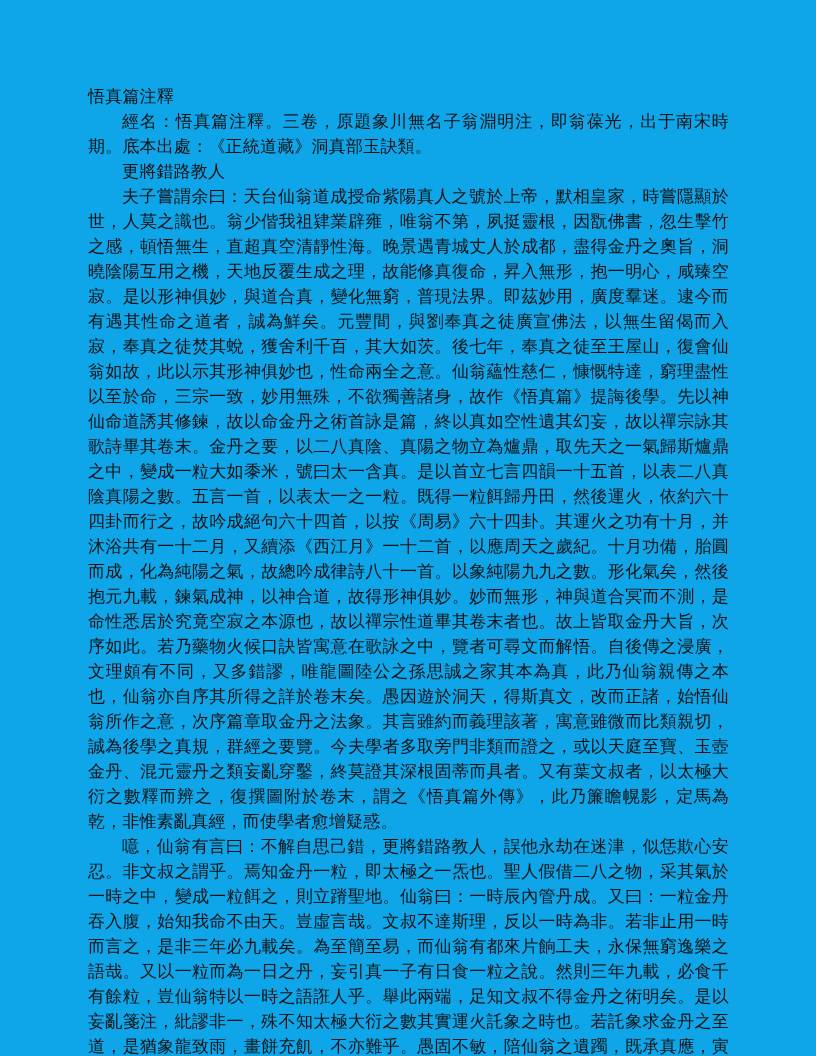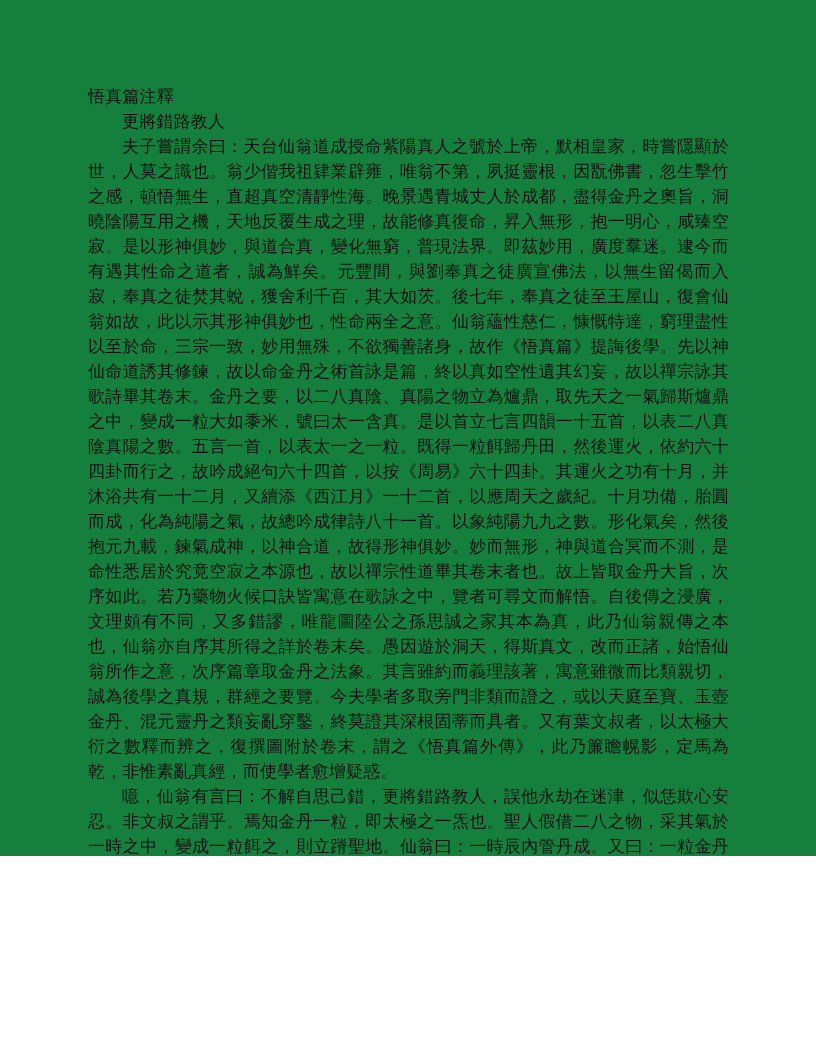--- a/index.html
+++ b/index.html
@@ -3,22 +3,22 @@
 <meta charset="utf-8">
 <style>
   html, body {
     margin: 0;
     padding: 0;
     background: #ffffff;
   }
   .page {
     position: relative;
     width: 816px;
-    height: 856px;
-    background: #15803d;
+    height: 1056px;
+    background: #0ea5e9;
     overflow: hidden;
   }
   .doc {
     position: absolute;
     left: 88px;
     top: 84px;
     width: 641px;
     font-family: "Liberation Serif", "DejaVu Serif", serif;
     font-size: 17px;
     line-height: 25px;
@@ -36,18 +36,19 @@
   .doc p.indent {
     text-indent: 2em;
   }
 </style>
 </head>
 <body>
 
 <div class="page">
   <div class="doc">
     <p>悟真篇注釋</p>
+    <p class="indent">經名：悟真篇注釋。三卷，原題象川無名子翁淵明注，即翁葆光，出于南宋時期。底本出處：《正統道藏》洞真部玉訣類。</p>
     <p class="indent">更將錯路教人</p>
     <p class="indent">夫子嘗謂余曰：天台仙翁道成授命紫陽真人之號於上帝，默相皇家，時嘗隱顯於世，人莫之識也。翁少偕我祖肄業辟雍，唯翁不第，夙挺靈根，因翫佛書，忽生擊竹之感，頓悟無生，直超真空清靜性海。晚景遇青城丈人於成都，盡得金丹之奧旨，洞曉陰陽互用之機，天地反覆生成之理，故能修真復命，昇入無形，抱一明心，咸臻空寂。是以形神俱妙，與道合真，變化無窮，普現法界。即茲妙用，廣度羣迷。逮今而有遇其性命之道者，誠為鮮矣。元豐間，與劉奉真之徒廣宣佛法，以無生留偈而入寂，奉真之徒焚其蛻，獲舍利千百，其大如茨。後七年，奉真之徒至王屋山，復會仙翁如故，此以示其形神俱妙也，性命兩全之意。仙翁蘊性慈仁，慷慨特達，窮理盡性以至於命，三宗一致，妙用無殊，不欲獨善諸身，故作《悟真篇》提誨後學。先以神仙命道誘其修鍊，故以命金丹之術首詠是篇，終以真如空性遺其幻妄，故以禪宗詠其歌詩畢其卷末。金丹之要，以二八真陰、真陽之物立為爐鼎，取先天之一氣歸斯爐鼎之中，變成一粒大如黍米，號曰太一含真。是以首立七言四韻一十五首，以表二八真陰真陽之數。五言一首，以表太一之一粒。既得一粒餌歸丹田，然後運火，依約六十四卦而行之，故吟成絕句六十四首，以按《周易》六十四卦。其運火之功有十月，并沐浴共有一十二月，又續添《西江月》一十二首，以應周天之歲紀。十月功備，胎圓而成，化為純陽之氣，故總吟成律詩八十一首。以象純陽九九之數。形化氣矣，然後抱元九載，鍊氣成神，以神合道，故得形神俱妙。妙而無形，神與道合冥而不測，是　命性悉居於究竟空寂之本源也，故以禪宗性道畢其卷末者也。故上皆取金丹大旨，次序如此。若乃藥物火候口訣皆寓意在歌詠之中，覽者可尋文而解悟。自後傳之浸廣，文理頗有不同，又多錯謬，唯龍圖陸公之孫思誠之家其本為真，此乃仙翁親傳之本也，仙翁亦自序其所得之詳於卷末矣。愚因遊於洞天，得斯真文，改而正諸，始悟仙翁所作之意，次序篇章取金丹之法象。其言雖約而義理該著，寓意雖微而比類親切，誠為後學之真規，群經之要覽。今夫學者多取旁門非類而證之，或以天庭至寶、玉壺金丹、混元靈丹之類妄亂穿鑿，終莫證其深根固蒂而具者。又有葉文叔者，以太極大衍之數釋而辨之，復撰圖附於卷末，謂之《悟真篇外傳》，此乃簾瞻幌影，定馬為乾，非惟素亂真經，而使學者愈增疑惑。</p>
     <p class="indent">噫，仙翁有言曰：不解自思己錯，更將錯路教人，誤他永劫在迷津，似恁欺心安忍。非文叔之謂乎。焉知金丹一粒，即太極之一炁也。聖人假借二八之物，采其氣於一時之中，變成一粒餌之，則立蹐聖地。仙翁曰：一時辰內管丹成。又曰：一粒金丹吞入腹，始知我命不由天。豈虛言哉。文叔不達斯理，反以一時為非。若非止用一時而言之，是非三年必九載矣。為至簡至易，而仙翁有都來片餉工夫，永保無窮逸樂之語哉。又以一粒而為一日之丹，妄引真一子有日食一粒之說。然則三年九載，必食千有餘粒，豈仙翁特以一時之語誑人乎。舉此兩端，足知文叔不得金丹之術明矣。是以妄亂箋注，紕謬非一，殊不知太極大衍之數其實運火託象之時也。若託象求金丹之至道，是猶象龍致雨，畫餅充飢，不亦難乎。愚固不敏，陪仙翁之遺躅，既承真應，寅夕不忘，安敢坐視紅紫亂朱而不能廣仙翁之辭意而明之者耶。是以不懼天譴，直泄天機，謹依師之秘旨，課解真文。分為三卷，上卷言其強兵戰肚之衛，以採其金也。中卷言其富國安民之法，以運其火也。下卷言其神仙抱一之道，以入元形也。一一說其實事，罔有纖微遺漏，同志覽之，坦然明白，直證至道，而不昧於邪宗曲流也。無名子謹序。</p>
 
   </div>
 </div>
 
 </body></html>

